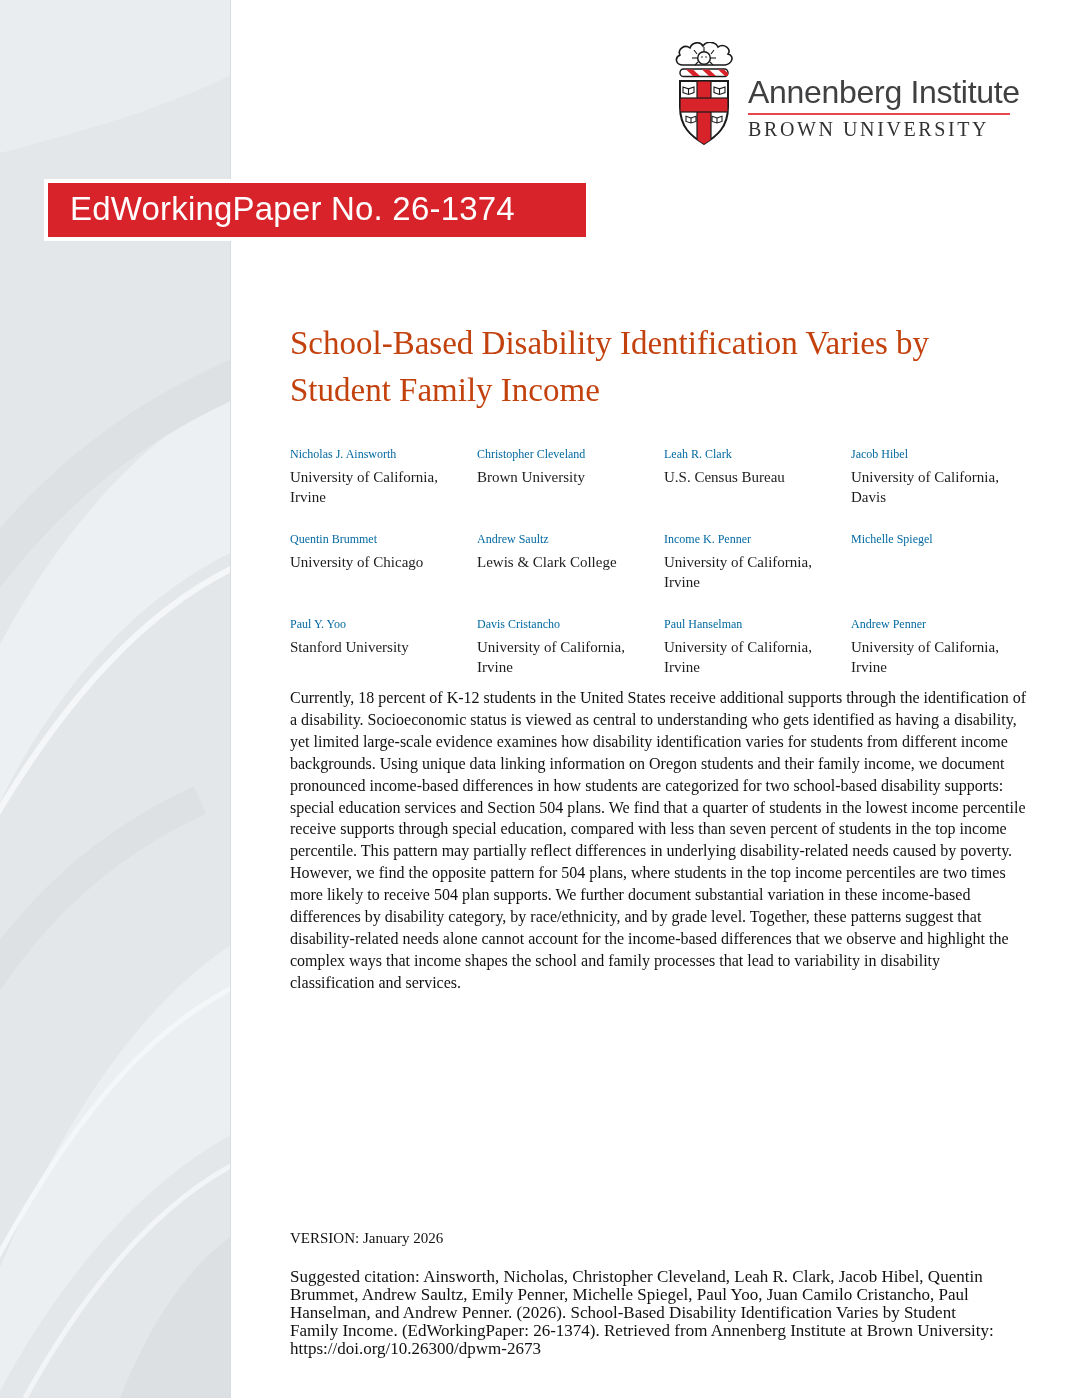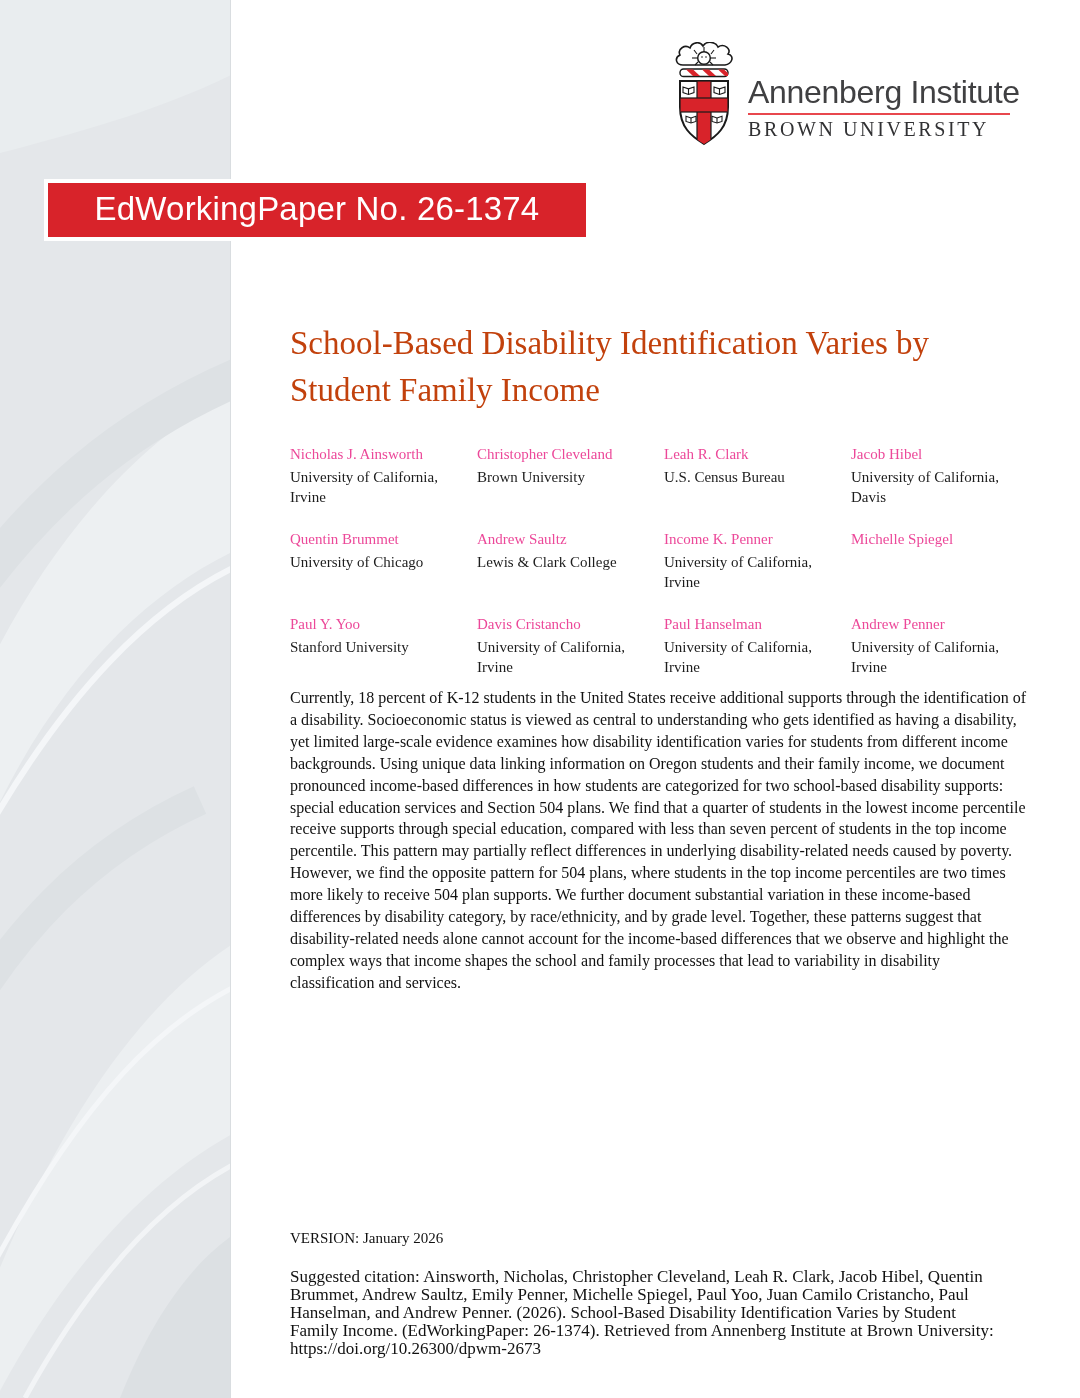--- a/index.html
+++ b/index.html
@@ -26,40 +26,40 @@
   .logo-rule{height:2px;background:#e8474d;margin-top:3px;width:262px;}
   .university-name{
     font-family:"Liberation Serif","DejaVu Serif",serif;
     font-size:20px;color:#313133;letter-spacing:2.6px;margin-top:3px;
     white-space:nowrap;
   }
   
   .banner{
     position:absolute;left:44px;top:179px;
     background:#d8232a;border:4px solid #ffffff;
-    padding:7px 22px 9px 22px;box-sizing:border-box;width:546px;height:62px;text-align:center;
+    padding:7px 22px 9px 22px;box-sizing:border-box;width:546px;height:62px;
   }
   .banner-label{
     font-family:"Liberation Sans","DejaVu Sans",sans-serif;
     font-size:33px;font-weight:500;color:#ffffff;letter-spacing:0.2px;
     white-space:nowrap;
   }
   
   .content{position:absolute;left:290px;top:0;width:736px;}
   .title{
     position:absolute;top:320px;left:0;width:755px;
     font-size:33px;line-height:47px;font-weight:400;color:#c2410c;
   }
   .authors-grid{
     position:absolute;top:443px;left:0;width:736px;
     display:grid;grid-template-columns:repeat(4,1fr);
     column-gap:12px;row-gap:21px;
   }
   .author-name{
-    font-size:15px;color:#ec4899;line-height:22px;margin-bottom:2px;
+    font-size:12px;color:#0369a1;line-height:22px;margin-bottom:2px;
   }
   .author-affiliation{
     font-size:15px;color:#1d1d1d;line-height:20px;
   }
   .abstract{
     position:absolute;top:687px;left:0;width:738px;
     font-size:16px;line-height:21.9px;color:#111111;
   }
   .version-label{
     position:absolute;top:1222px;left:0;font-size:15px;color:#111111;margin-top:8px;

